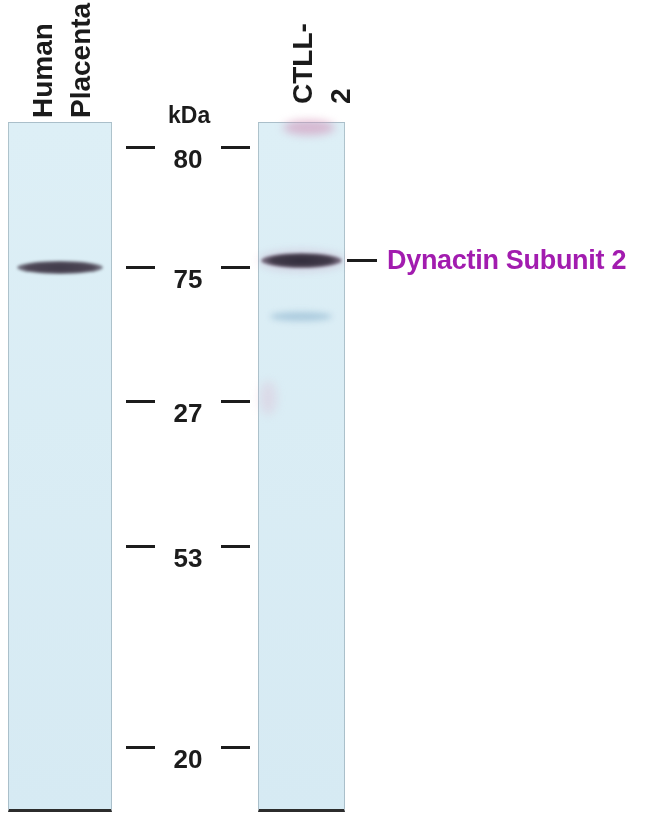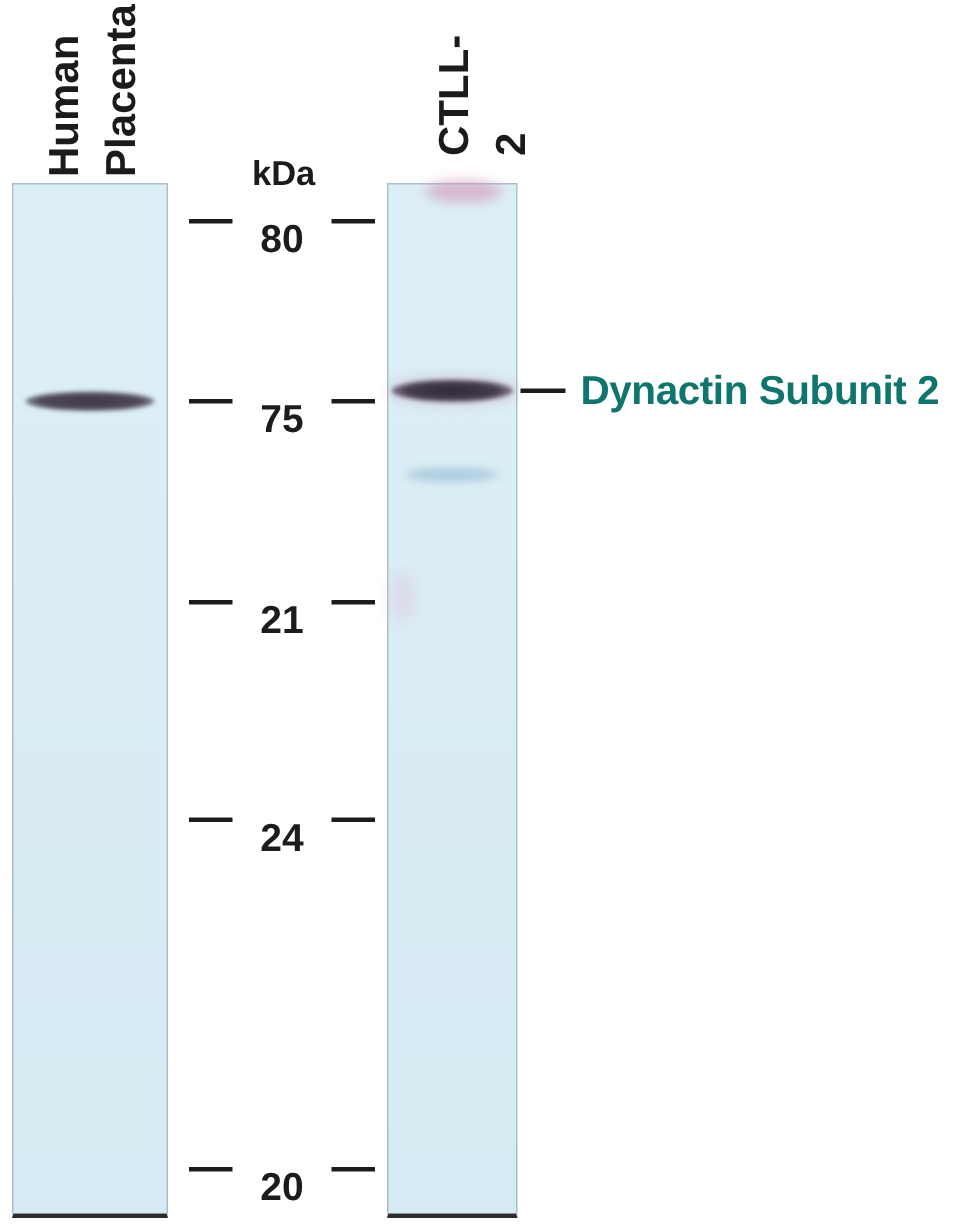--- a/index.html
+++ b/index.html
@@ -105,42 +105,42 @@
   .marker-value {
     font-size: 26px;
     font-weight: bold;
     line-height: 1;
     color: #1c1c1c;
   }
   .marker-80 { top: 146px; }
   .marker-53 { top: 266px; }
   .marker-37 { top: 400px; }
   .marker-29 { top: 545px; }
-  .marker-20 { top: 778px; }
+  .marker-20 { top: 746px; }
 
   
   .annotation {
     position: absolute;
     left: 347px;
     top: 245px;
     height: 30px;
     display: flex;
     align-items: center;
     gap: 10px;
   }
   .annotation-dash {
     width: 30px;
     height: 3px;
     background: #1c1c1c;
     flex: 0 0 auto;
   }
   .annotation-text {
     font-size: 27px;
     font-weight: bold;
-    color: #0f766e;
+    color: #a21caf;
     letter-spacing: -0.3px;
     white-space: nowrap;
   }
 </style>
 </head>
 <body>
 
 <div class="stage">
 
   <div class="lane-label lane-label-left">Human
@@ -166,26 +166,26 @@
     <span class="marker-value">80</span>
     <span class="tick"></span>
   </div>
   <div class="marker marker-53">
     <span class="tick"></span>
     <span class="marker-value">75</span>
     <span class="tick"></span>
   </div>
   <div class="marker marker-37">
     <span class="tick"></span>
-    <span class="marker-value">21</span>
+    <span class="marker-value">27</span>
     <span class="tick"></span>
   </div>
   <div class="marker marker-29">
     <span class="tick"></span>
-    <span class="marker-value">24</span>
+    <span class="marker-value">53</span>
     <span class="tick"></span>
   </div>
   <div class="marker marker-20">
     <span class="tick"></span>
     <span class="marker-value">20</span>
     <span class="tick"></span>
   </div>
 
   <div class="annotation">
     <span class="annotation-dash"></span>

